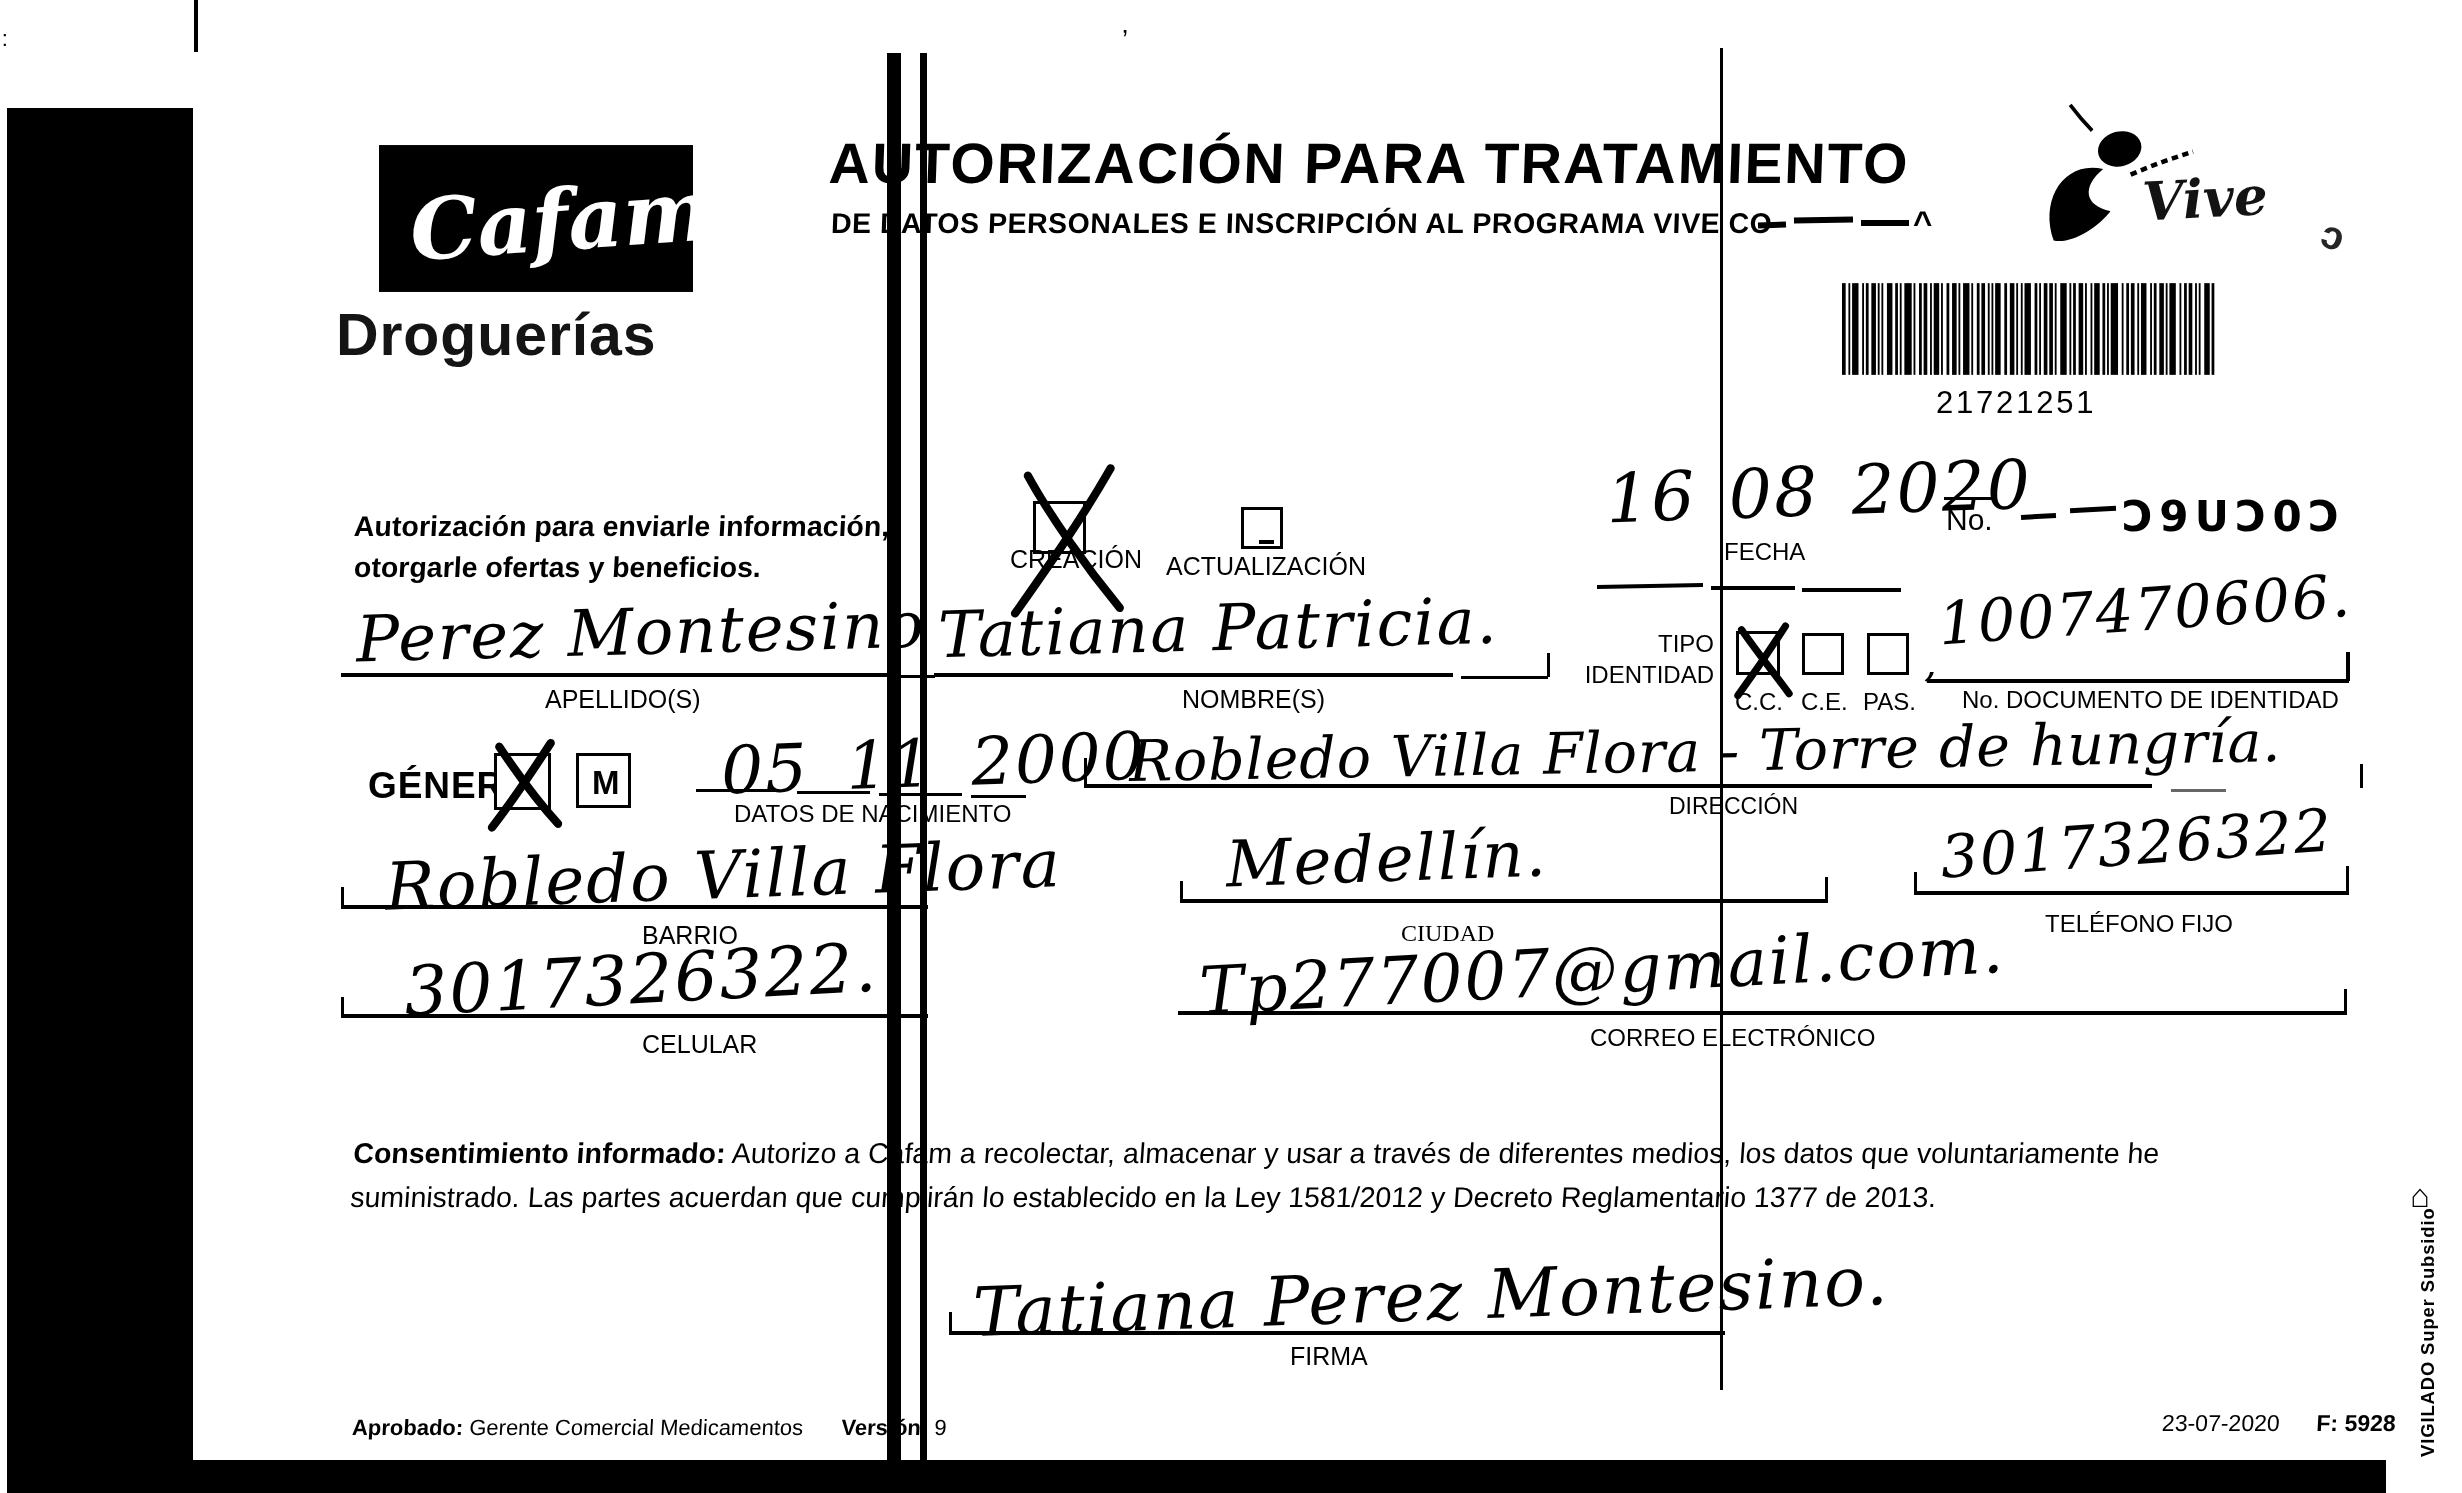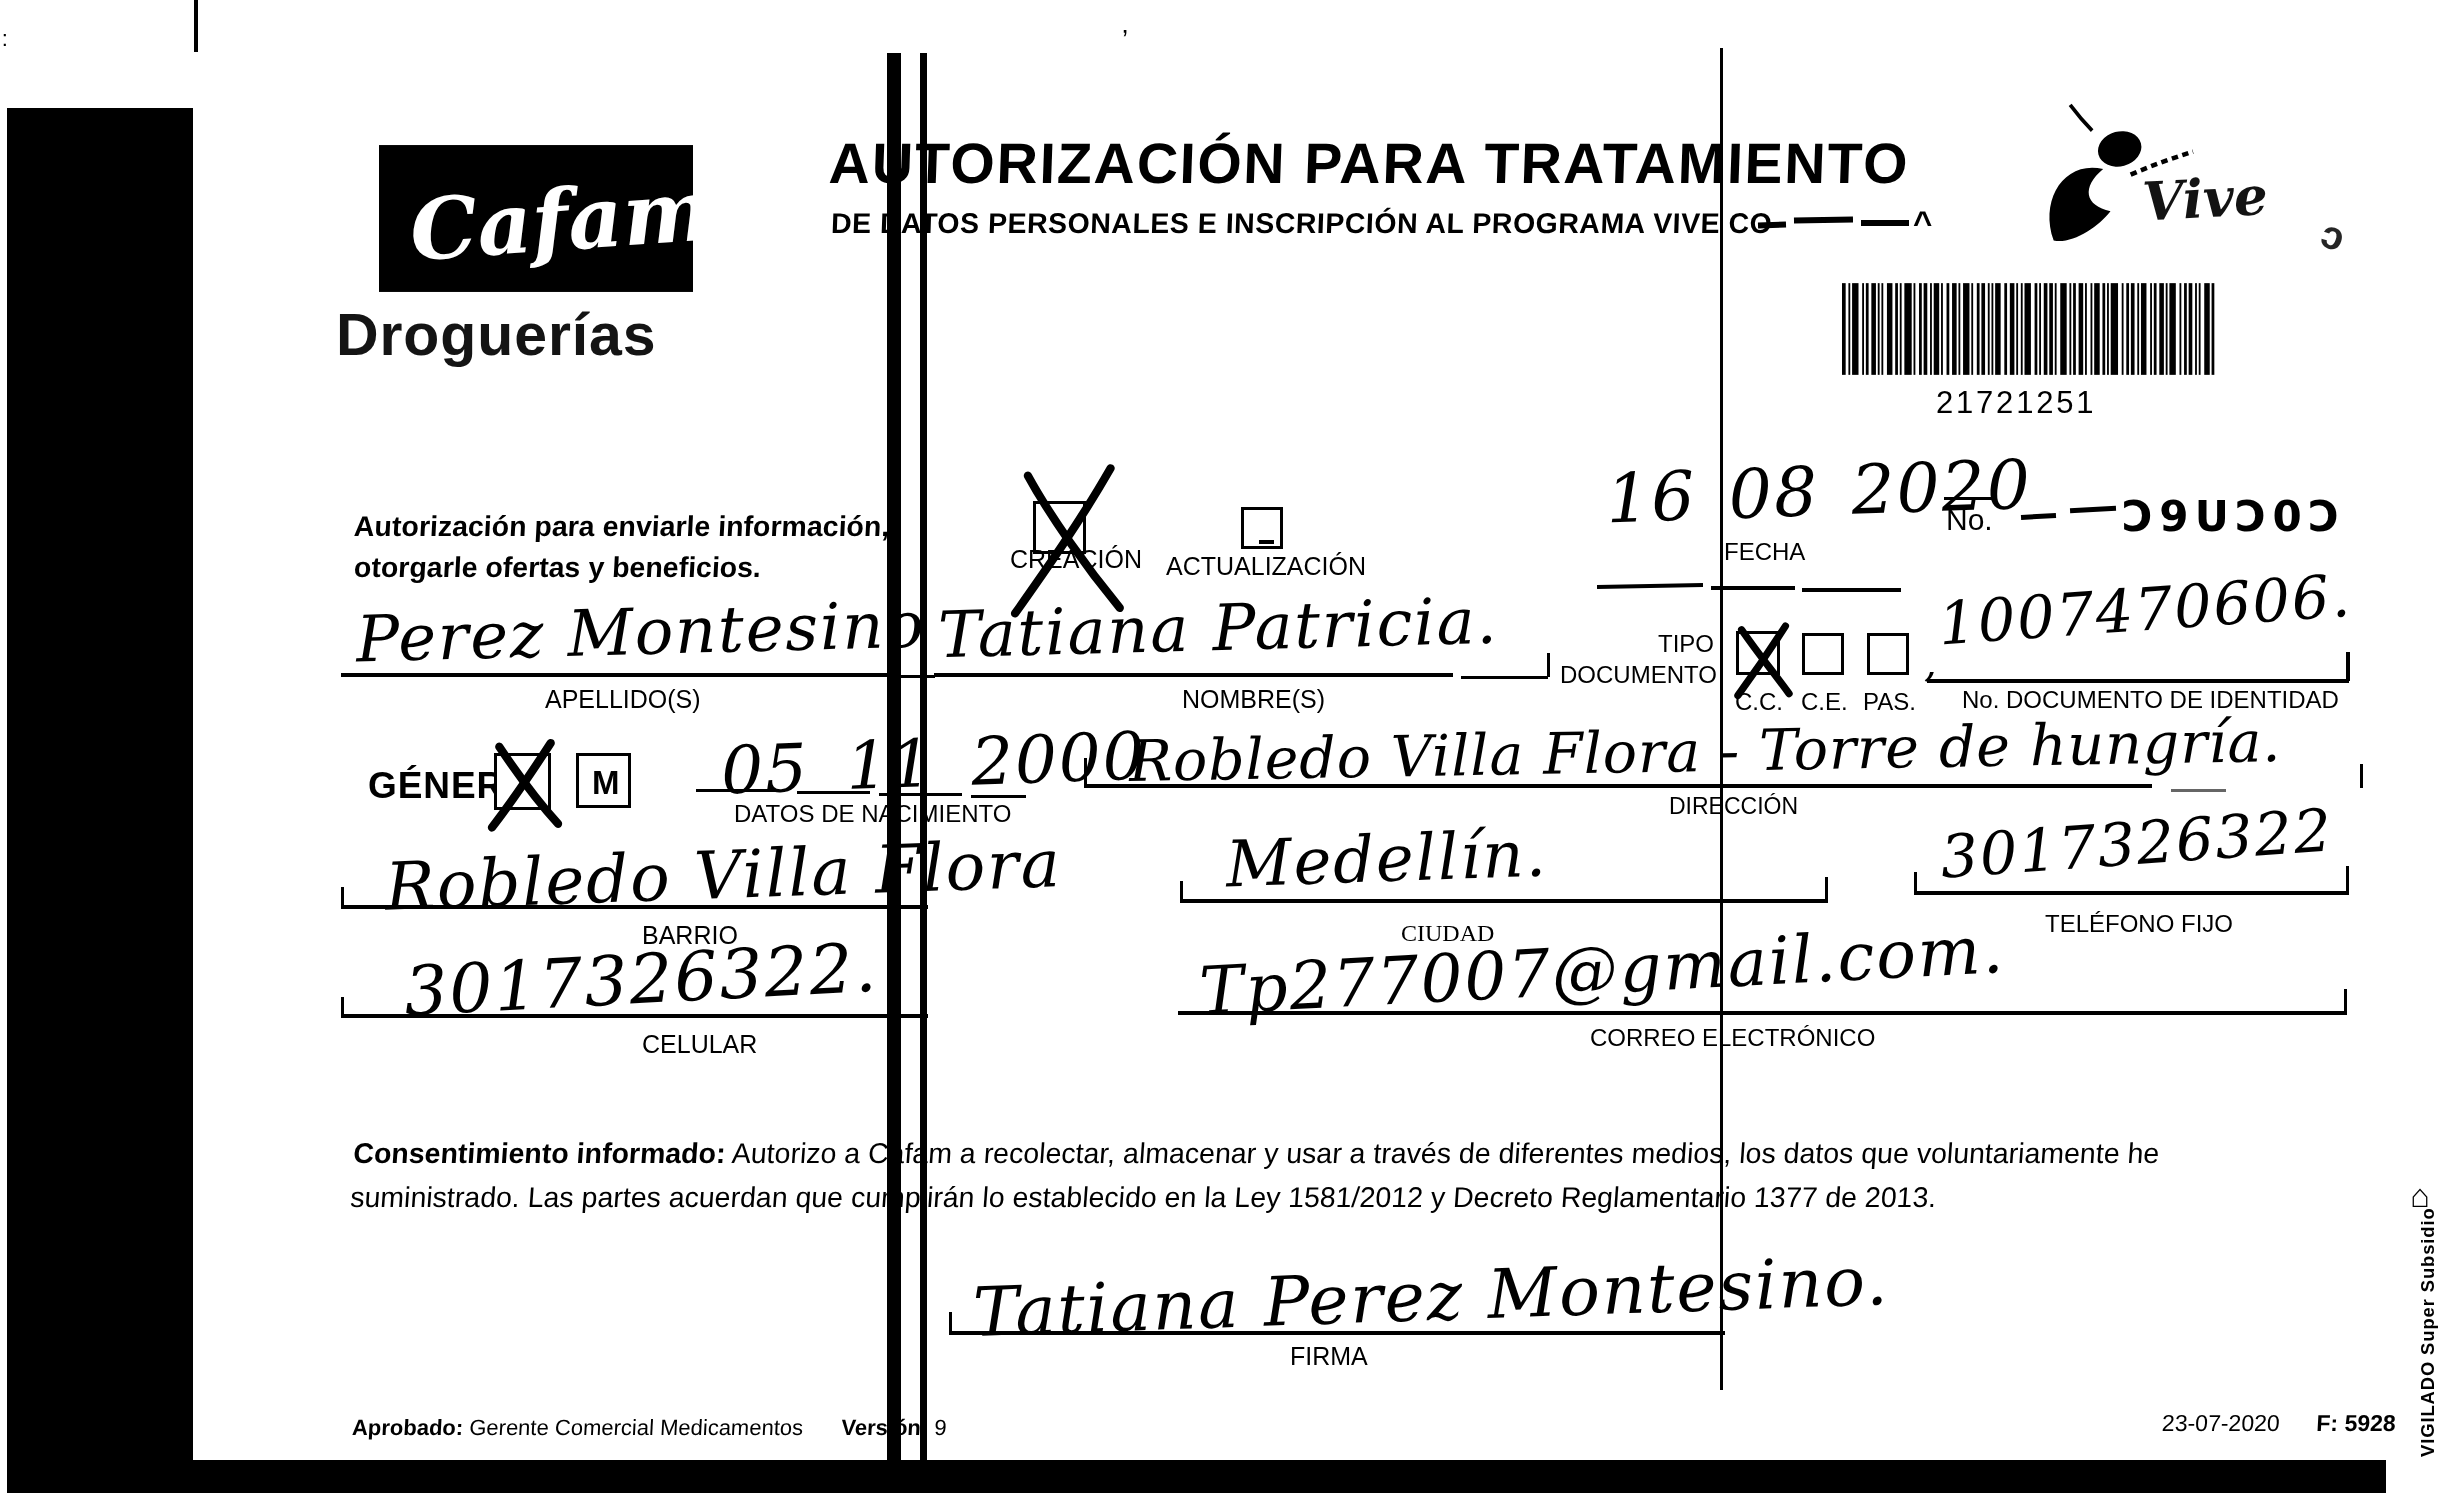--- a/index.html
+++ b/index.html
@@ -160,21 +160,21 @@
   <div class="abs lbl" style="left:545px;top:685px;font-size:25px;">APELLIDO(S)</div>
 
   <div class="abs hw" style="left:938px;top:591px;font-size:64px;transform:rotate(-1.5deg);">Tatiana Patricia.</div>
   <div class="abs line" style="left:934px;top:673px;width:519px;height:3.7px;"></div>
   <div class="abs line" style="left:1461px;top:676px;width:87px;height:2.8px;"></div>
   <div class="abs line" style="left:1547px;top:653px;width:2.8px;height:24px;"></div>
   <div class="abs lbl" style="left:1182px;top:685px;font-size:25px;">NOMBRE(S)</div>
 
   <div class="abs lbl" style="left:1560px;top:628px;width:154px;text-align:right;font-size:24px;line-height:31px;">
     <div>TIPO</div>
-    <div>DOCUMENTO</div>
+    <div>IDENTIDAD</div>
   </div>
   <div class="abs box" style="left:1736px;top:631px;width:44px;height:44px;"></div>
   <div class="abs box" style="left:1802px;top:633px;width:42px;height:42px;"></div>
   <div class="abs box" style="left:1867px;top:633px;width:42px;height:42px;"></div>
   <div class="abs" style="left:1727px;top:615px;">
     <svg width="73" height="87" viewBox="0 0 80 95">
       <path d="M16,16 C34,42 52,64 68,86" stroke="#000" stroke-width="8" fill="none" stroke-linecap="round"></path>
       <path d="M64,12 C46,40 28,66 12,88" stroke="#000" stroke-width="8" fill="none" stroke-linecap="round"></path>
     </svg>
   </div>

